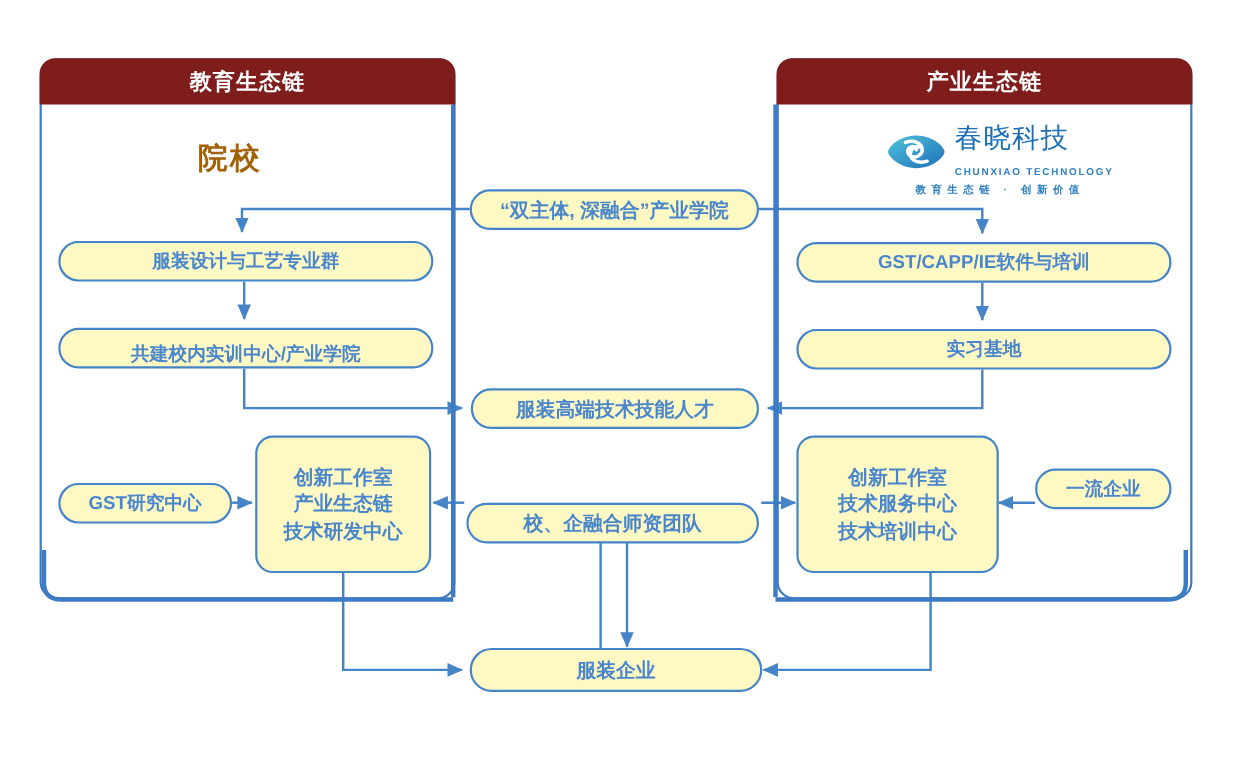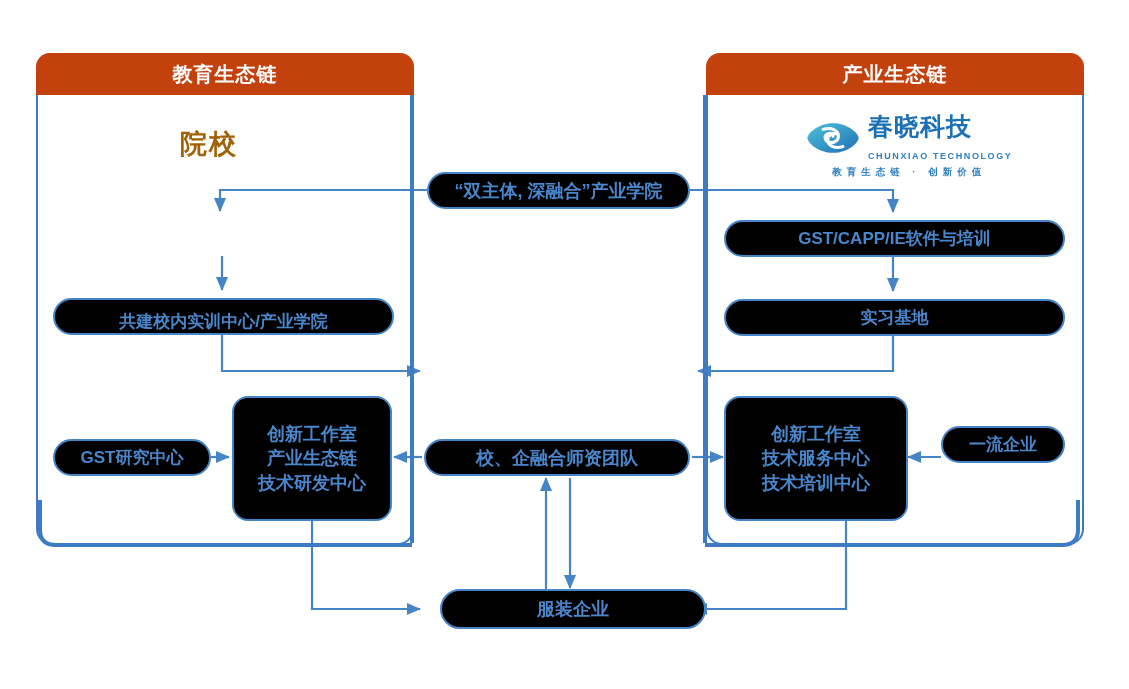--- a/index.html
+++ b/index.html
@@ -27,38 +27,38 @@
     position:absolute;
     box-sizing:border-box;
     border:2px solid #3D7CC4;
     border-radius:16px;
     background:transparent;
     z-index:2;
   }
   .panel-head{
     position:absolute;
     box-sizing:border-box;
-    background:#c2410c;
+    background:#7f1d1d;
     border-radius:14px 14px 0 0;
     color:#ffffff;
     font-size:20px;
     font-weight:bold;
     letter-spacing:1px;
     display:flex;
     align-items:center;
     justify-content:center;
     z-index:3;
   }
 
   
   .node{
     position:absolute;
     box-sizing:border-box;
     border:2px solid #4584C6;
-    background:#000000;
+    background:#fef9c3;
     color:#4A86CC;
     display:flex;
     align-items:center;
     justify-content:center;
     text-align:center;
     font-weight:bold;
     z-index:6;
   }
   .pill{ border-radius:999px; }
   .rbox{ border-radius:16px; flex-direction:column; }
@@ -83,21 +83,21 @@
     z-index:5;
     display:flex;
     flex-direction:column;
     align-items:center;
   }
   .logo-row{ display:flex; align-items:center; gap:8px;}
   .logo-mark{ width:54px; height:34px; display:block;}
   .logo-text{ display:flex; flex-direction:column; align-items:flex-start;}
   .logo-cn{
     font-size:25px;
-    font-weight:bold;
+    font-weight:normal;
     letter-spacing:1px;
     color:#1B6FB5;
     line-height:1;
   }
   .logo-en{
     font-size:9px;
     font-weight:bold;
     letter-spacing:1.6px;
     color:#2E7FC0;
     margin-top:12px;
@@ -192,37 +192,43 @@
         <div class="logo-en">CHUNXIAO TECHNOLOGY</div>
       </div>
     </div>
     <div class="logo-slogan">教育生态链 · 创新价值</div>
   </div>
 
   <div class="node pill n-f18" style="left:427px;top:172px;width:263px;height:37px;">
     <span>“双主体, 深融合”产业学院</span>
   </div>
 
+  <div class="node pill n-f17" style="left:53px;top:219px;width:341px;height:37px;">
+    <span>服装设计与工艺专业群</span>
+  </div>
 
   <div class="node pill n-f17" style="left:53px;top:298px;width:341px;height:37px;align-items:flex-end;">
     <span>共建校内实训中心/产业学院</span>
   </div>
 
+  <div class="node pill n-f18" style="left:428px;top:353px;width:262px;height:37px;">
+    <span>服装高端技术技能人才</span>
+  </div>
 
   <div class="node pill n-f17" style="left:53px;top:439px;width:158px;height:37px;">
     <span>GST研究中心</span>
   </div>
 
   <div class="node rbox n-f18" style="left:232px;top:396px;width:160px;height:125px;">
     <span class="line">创新工作室</span>
     <span class="line">产业生态链</span>
     <span class="line">技术研发中心</span>
   </div>
 
-  <div class="node pill n-f18" style="left:424px;top:439px;width:266px;height:37px;">
+  <div class="node pill n-f18" style="left:424px;top:457px;width:266px;height:37px;">
     <span>校、企融合师资团队</span>
   </div>
 
   <div class="node pill n-f17" style="left:724px;top:220px;width:341px;height:37px;">
     <span>GST/CAPP/IE软件与培训</span>
   </div>
 
   <div class="node pill n-f17" style="left:724px;top:299px;width:341px;height:37px;">
     <span>实习基地</span>
   </div>
@@ -230,17 +236,17 @@
   <div class="node rbox n-f18" style="left:724px;top:396px;width:184px;height:125px;">
     <span class="line">创新工作室</span>
     <span class="line">技术服务中心</span>
     <span class="line">技术培训中心</span>
   </div>
 
   <div class="node pill n-f17" style="left:941px;top:426px;width:124px;height:37px;">
     <span>一流企业</span>
   </div>
 
-  <div class="node pill n-f18" style="left:440px;top:589px;width:266px;height:40px;">
+  <div class="node pill n-f18" style="left:427px;top:589px;width:266px;height:40px;">
     <span>服装企业</span>
   </div>
 
 </div>
 
 </body></html>

